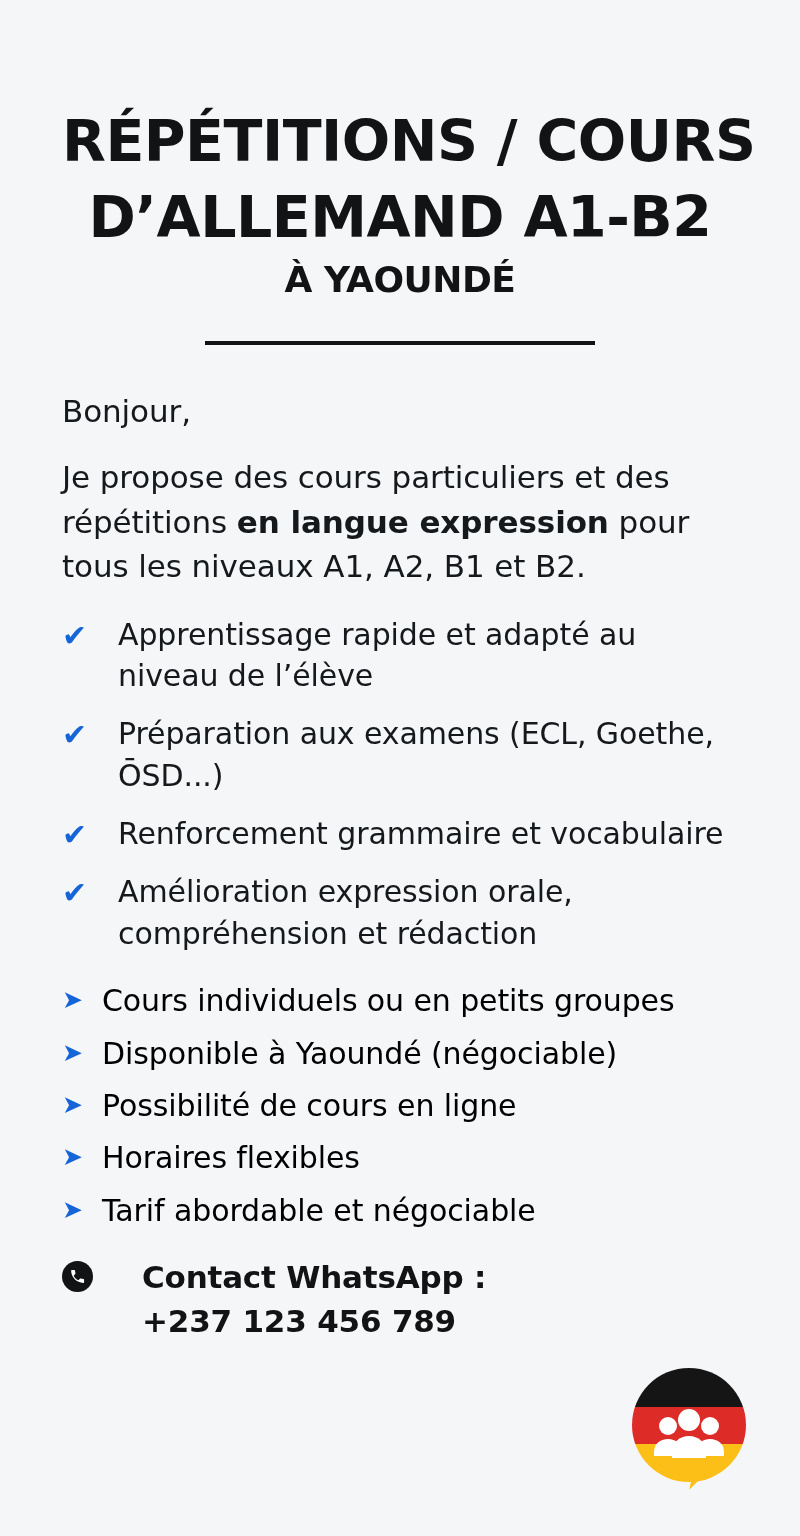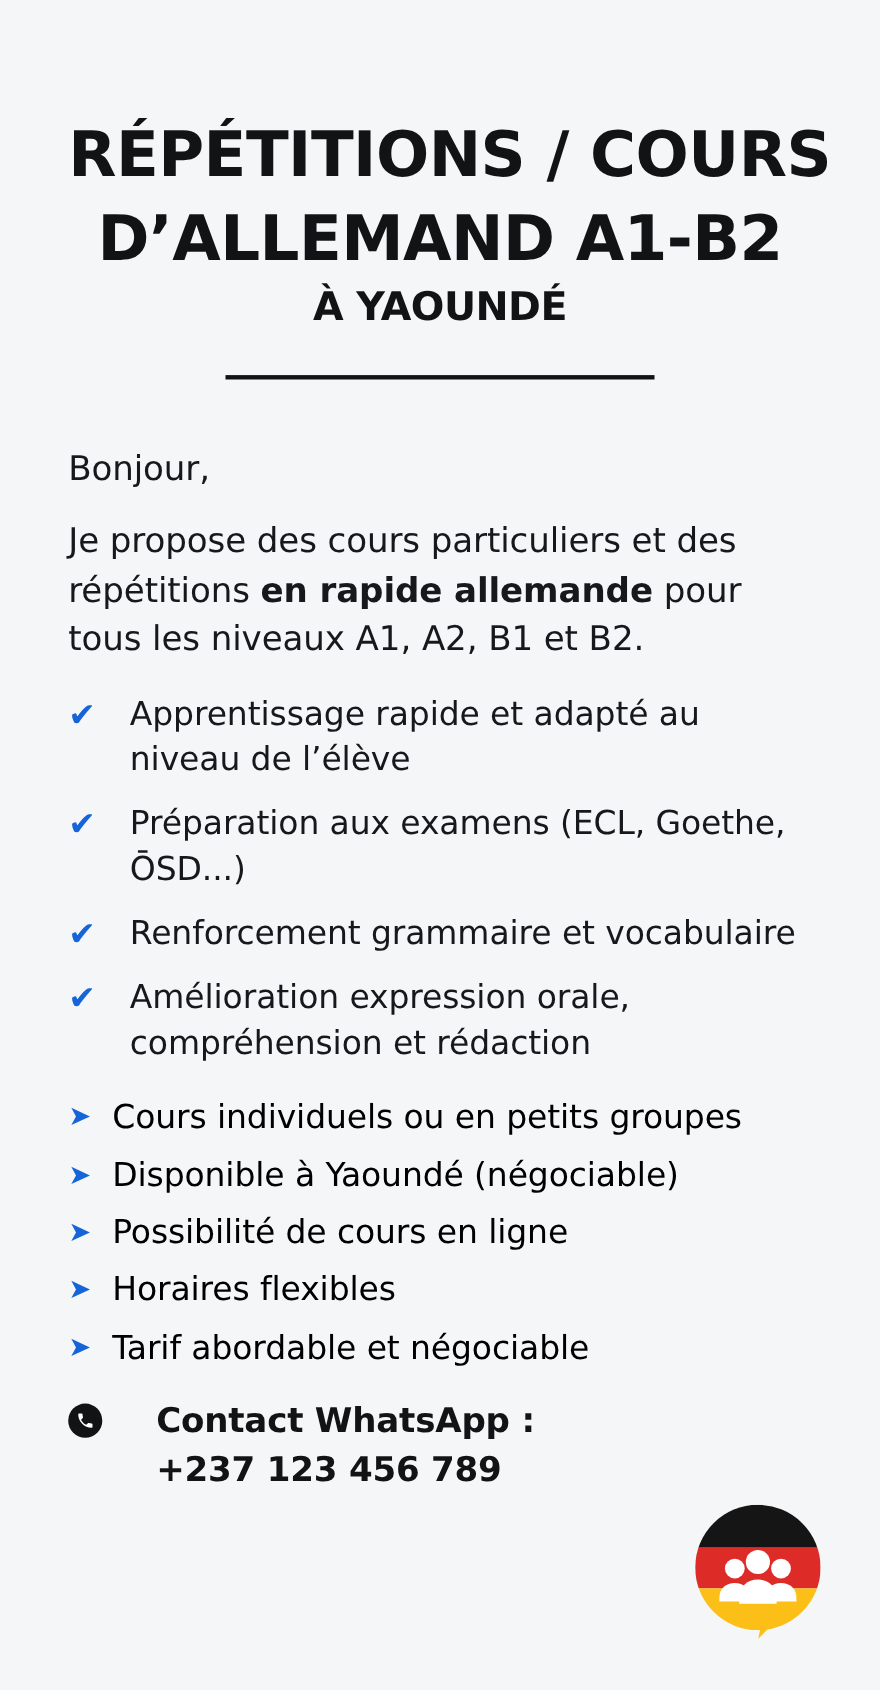--- a/index.html
+++ b/index.html
@@ -43,21 +43,21 @@
 
   .rule {
     width: 390px;
     height: 4px;
     background: #111315;
     margin: 38px auto 0 auto;
   }
 
   
   .intro {
-    margin-top: 59px;
+    margin-top: 44px;
   }
   .para {
     font-size: 31px;
     line-height: 1.42;
     color: #16191c;
     margin: 0 0 22px 0;
     letter-spacing: -0.1px;
   }
   .para b {
     font-weight: 700;
@@ -187,21 +187,21 @@
   <div class="title-block">
     <div class="title-line l1">RÉPÉTITIONS / COURS</div>
     <div class="title-line l2">D’ALLEMAND A1-B2</div>
     <div class="title-line l3">À YAOUNDÉ</div>
   </div>
 
   <div class="rule"></div>
 
   <div class="intro">
     <p class="para">Bonjour,</p>
-    <p class="para"><span>Je propose des cours particuliers et des répétitions </span><b>en rapide allemande</b><span> pour tous les niveaux A1, A2, B1 et B2.</span></p>
+    <p class="para"><span>Je propose des cours particuliers et des répétitions </span><b>en langue expression</b><span> pour tous les niveaux A1, A2, B1 et B2.</span></p>
   </div>
 
   <div class="check-list">
     <div class="check-item">
       <span class="check-mark">✔</span>
       <span class="check-text">Apprentissage rapide et adapté au niveau de l’élève</span>
     </div>
     <div class="check-item">
       <span class="check-mark">✔</span>
       <span class="check-text">Préparation aux examens (ECL, Goethe, ŌSD...)</span>

